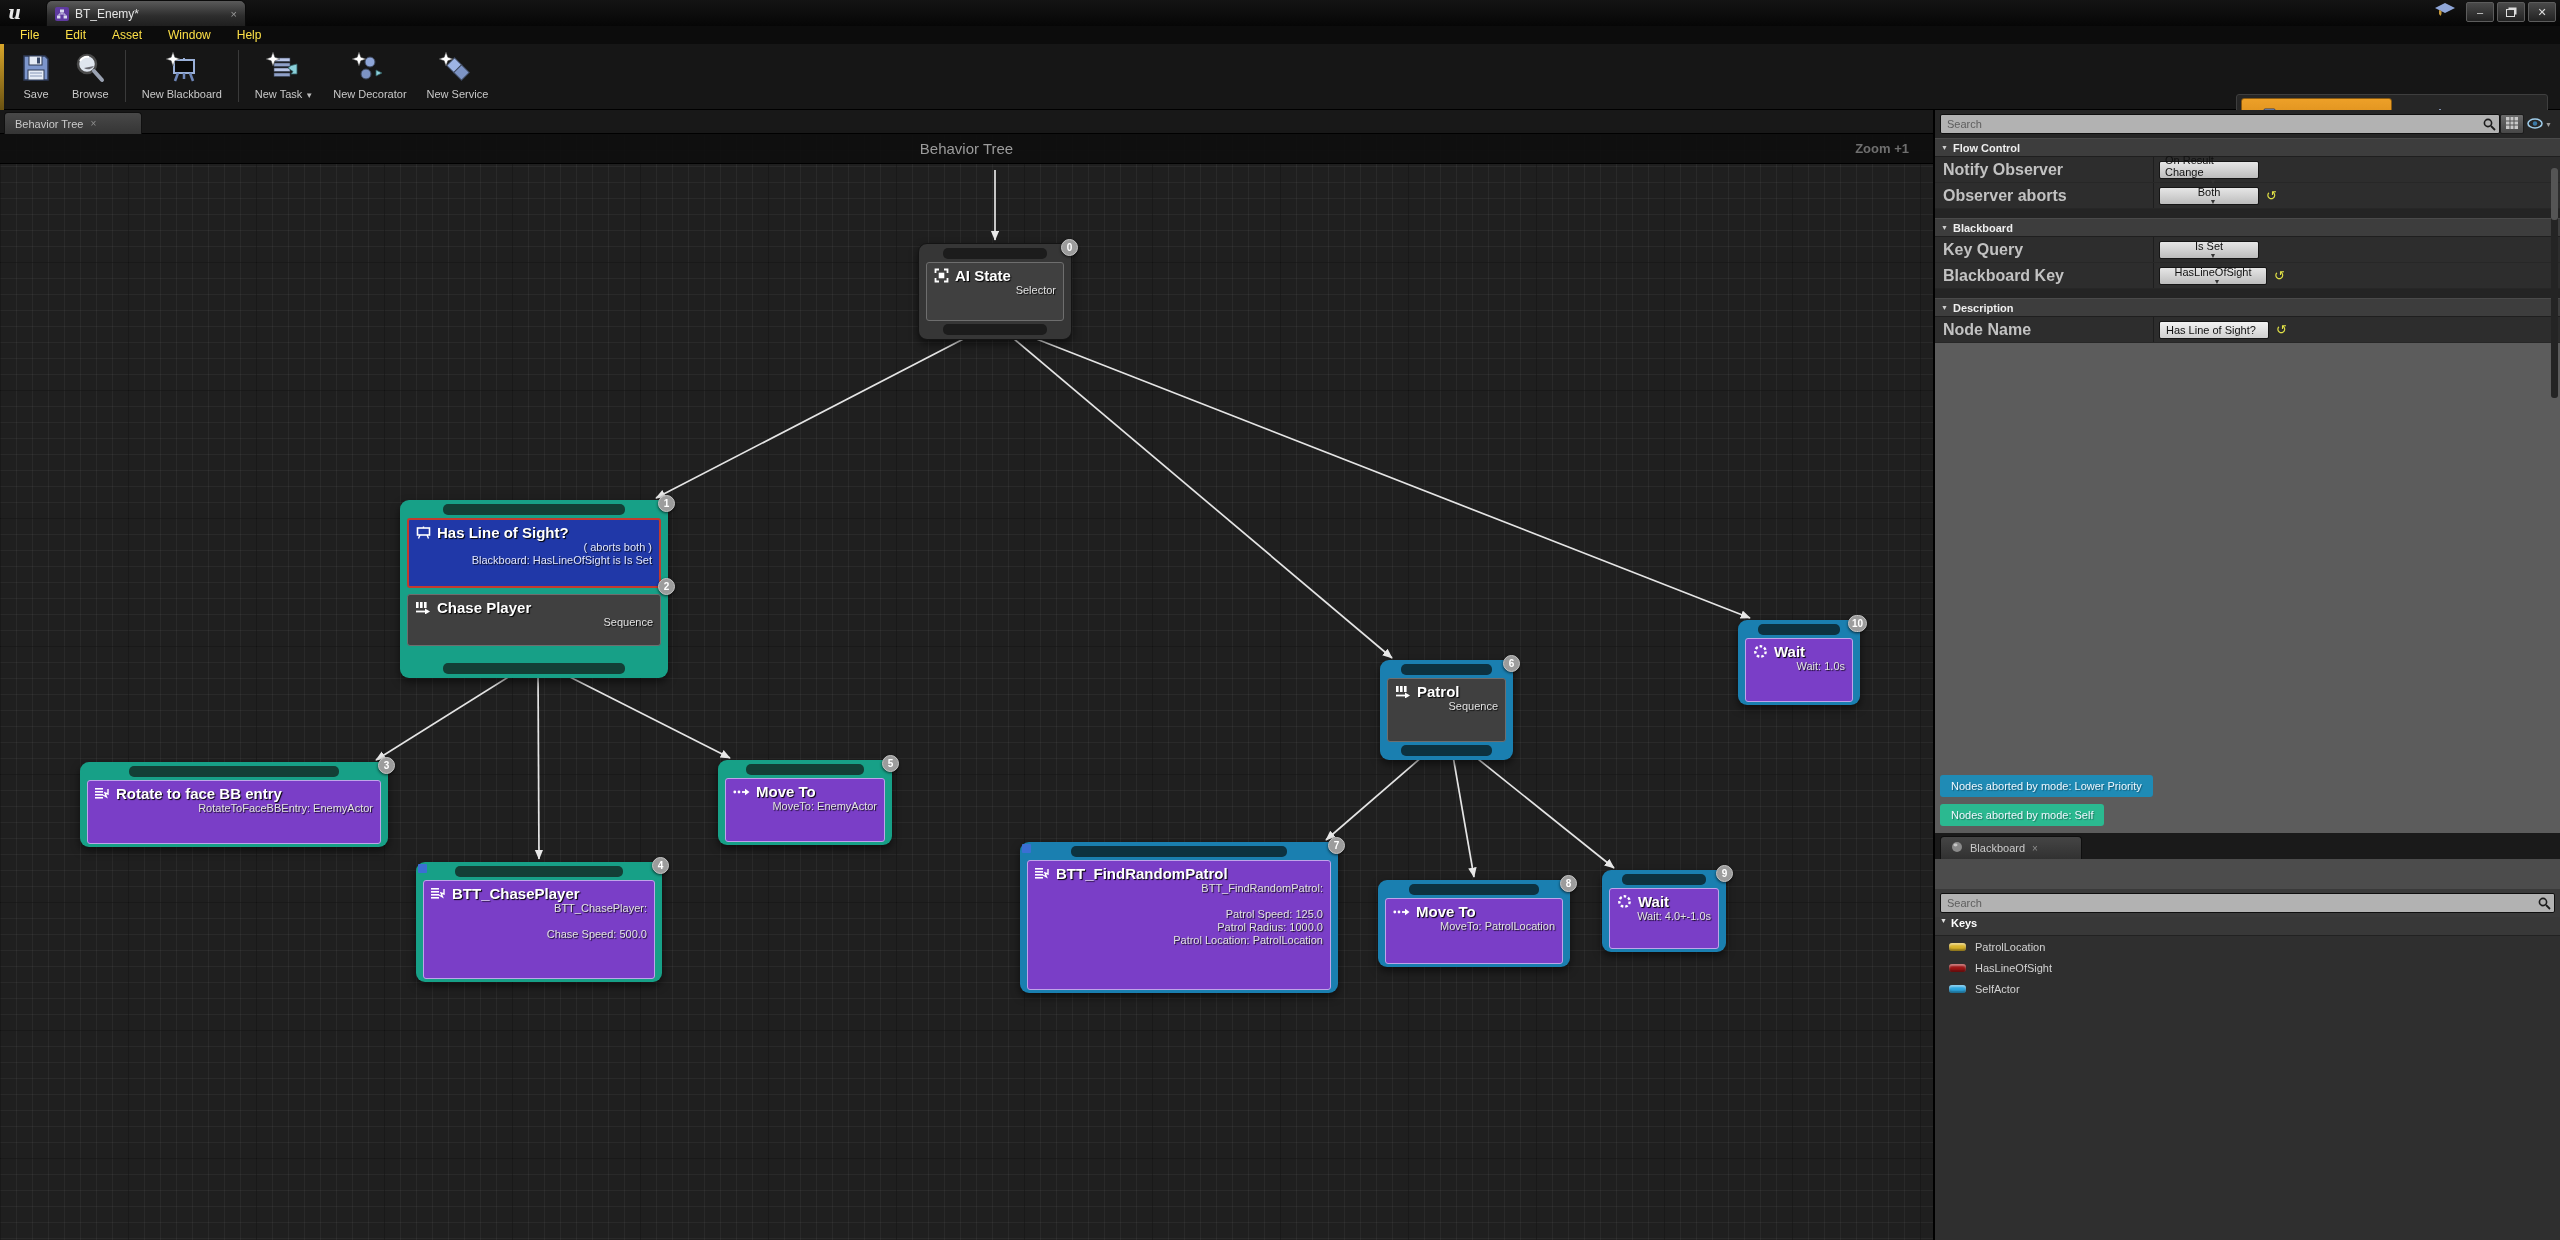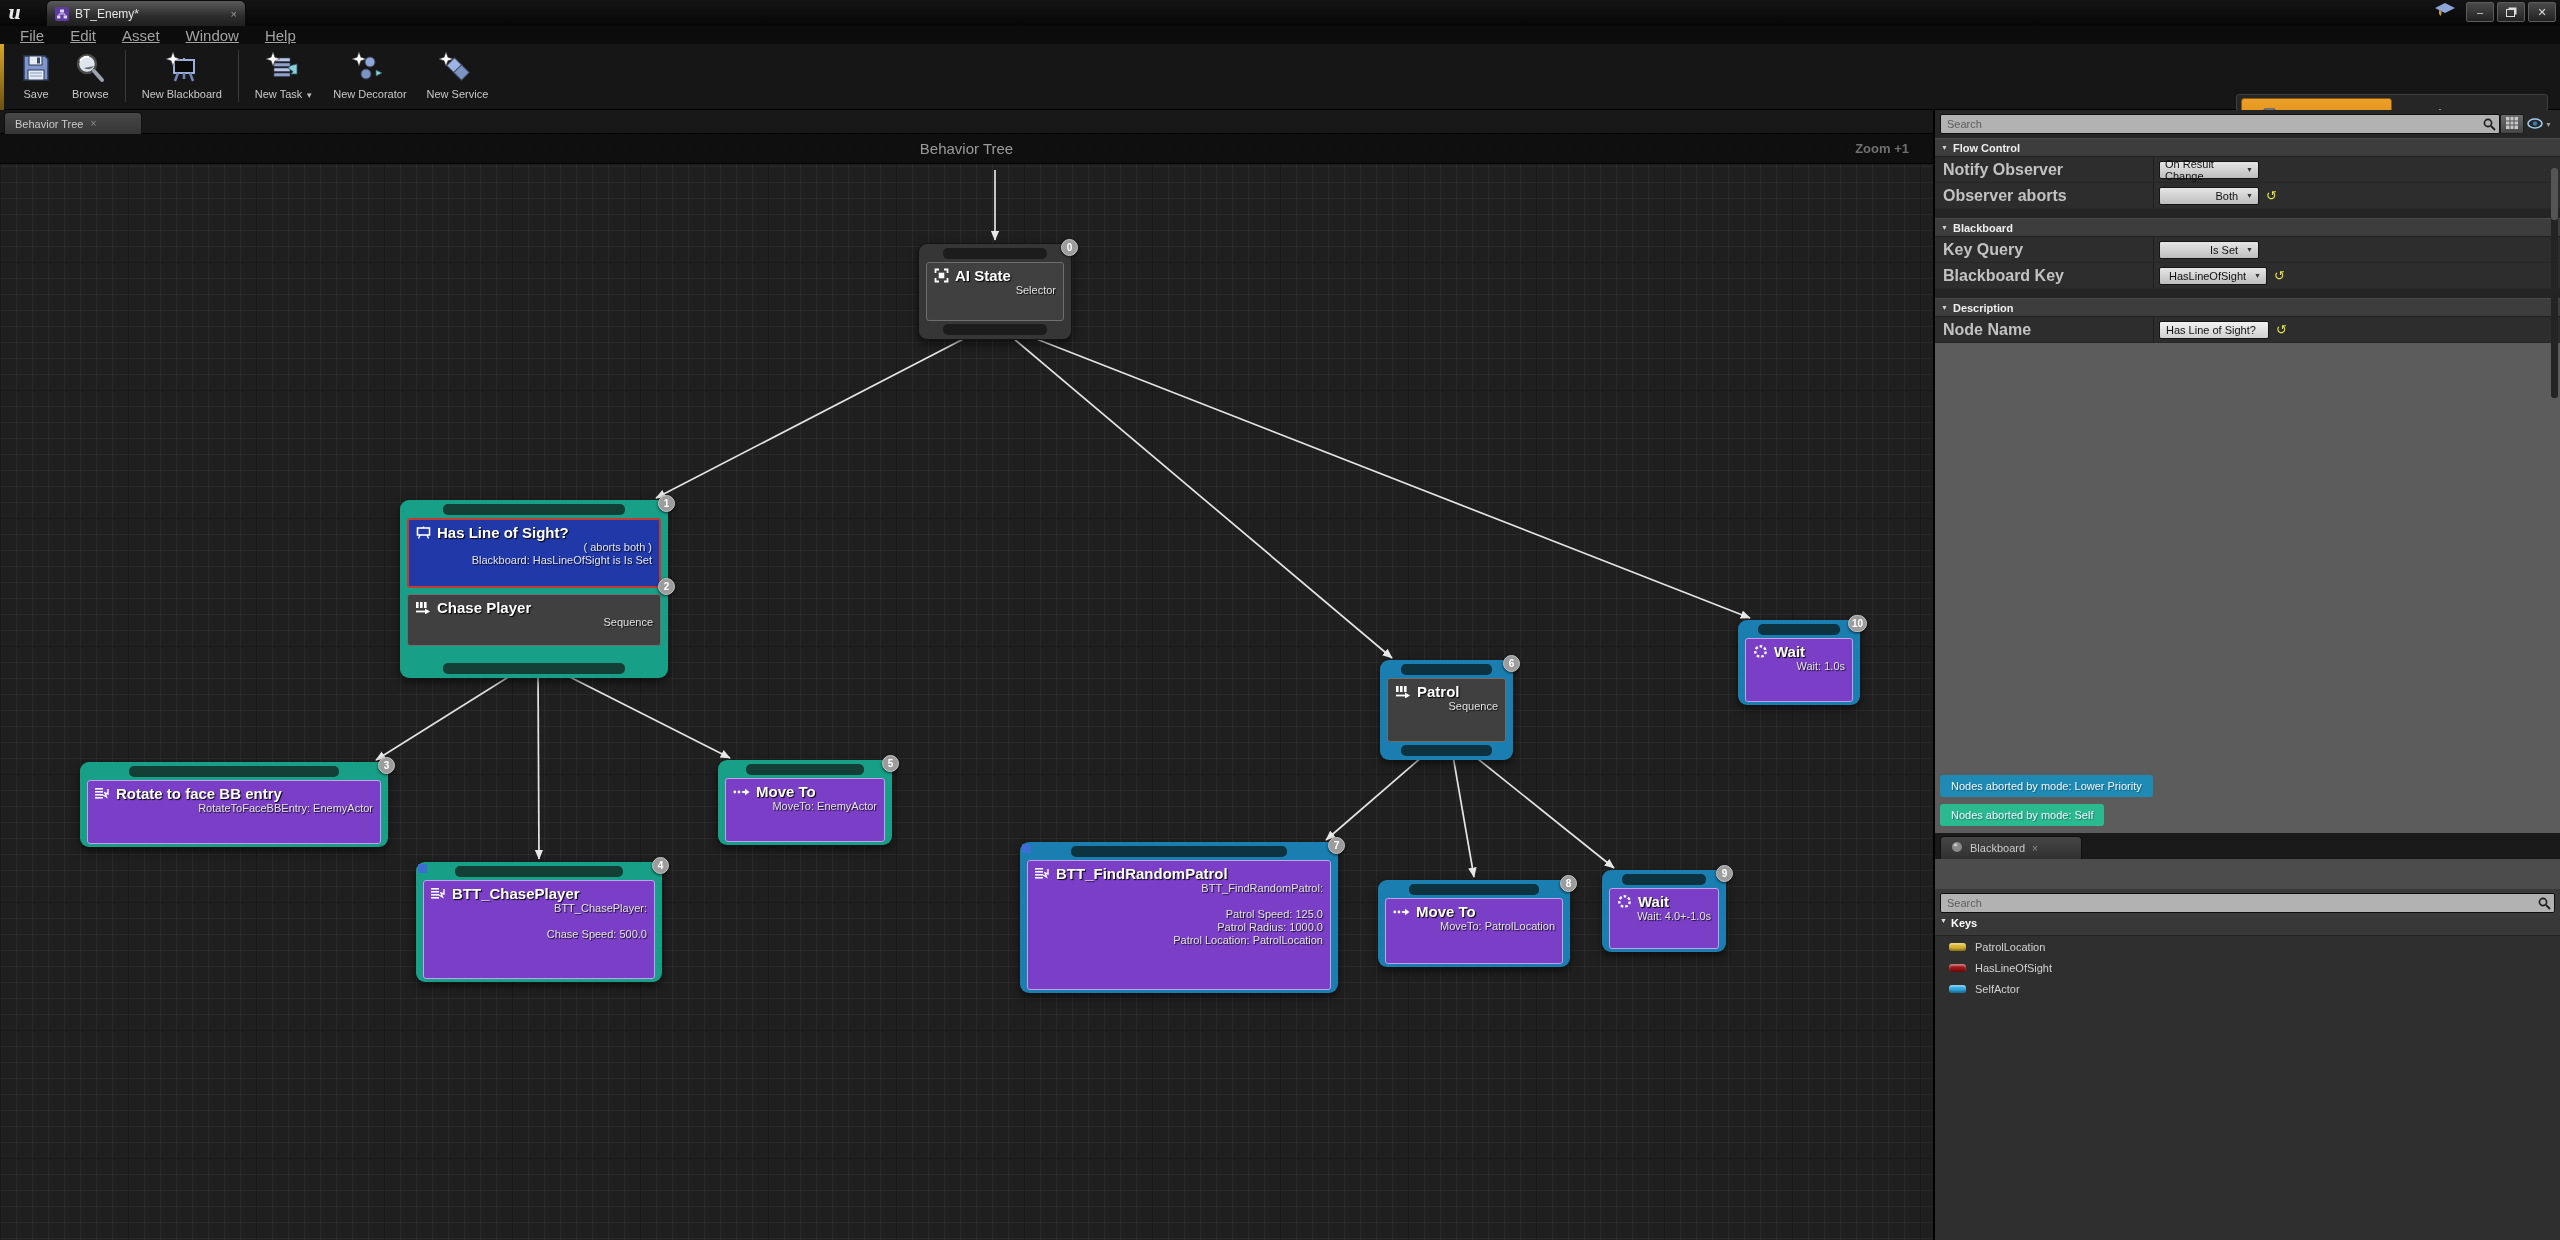--- a/index.html
+++ b/index.html
@@ -12,21 +12,21 @@
   .doc-tab { position:absolute; left:46px; top:0; width:200px; height:26px; background:linear-gradient(#5a5a5a,#2d2d2d 60%,#1f1f1f); border-radius:6px 6px 0 0; display:flex; align-items:center; gap:6px; padding:0 8px; border:1px solid #0a0a0a; border-bottom:none; }
   .doc-tab .ticon { width:14px; height:14px; background:#5f3aa0; border-radius:2px; display:flex; align-items:center; justify-content:center; }
   .doc-tab .tlabel { font-size:12px; color:#e4e4e4; flex:1; }
   .doc-tab .tclose { color:#9a9a9a; font-size:11px; }
   .win-controls { position:absolute; right:4px; top:2px; display:flex; gap:3px; align-items:center; }
   .win-btn { width:28px; height:20px; background:linear-gradient(#4a4a4a,#222); border:1px solid #5c5c5c; border-radius:2px; color:#ddd; font-size:11px; display:flex; align-items:center; justify-content:center; }
   .restore-glyph { width:9px; height:8px; border:1.5px solid #ddd; box-shadow:2px -2px 0 -0.5px #ddd; margin-top:2px; margin-right:2px;}
   .cap-icon { margin-right:8px; }
 
   .menubar { position:absolute; left:0; top:26px; width:2560px; height:18px; background:#0c0c0c; display:flex; align-items:center; gap:2px; padding-left:8px; }
-  .menu-item { color:#a3a3a3; font-size:15px; padding:1px 12px;text-decoration:underline; }
+  .menu-item { color:#fde047; font-size:12px; padding:1px 12px; }
 
   .toolbar { position:absolute; left:0; top:44px; width:2560px; height:66px; background:#161616; border-bottom:1px solid #000; display:flex; align-items:flex-start; padding:4px 0 0 10px; }
   .tb-accent { position:absolute; left:0; top:0; width:4px; height:66px; background:linear-gradient(#d8a62a,#6a5212); }
   .tb-btn { display:flex; flex-direction:column; align-items:center; justify-content:flex-start; padding:2px 10px; gap:2px; }
   .tb-btn .tb-ico { height:36px; display:flex; align-items:center; }
   .tb-btn .tb-label { font-size:11px; color:#c9c9c9; white-space:nowrap; }
   .tb-sep { width:1px; height:52px; background:#3a3a3a; margin:2px 6px; }
   .tb-caret { color:#bbb; font-size:8px; margin-left:3px; }
 
   .crumb-wrap { position:absolute; right:12px; top:50px; height:54px; background:#262626; border:1px solid #3e3e3e; border-radius:3px; display:flex; align-items:center; padding:4px 10px 4px 4px; gap:8px; }
@@ -85,21 +85,21 @@
   .search-input::placeholder { color:#5e5e5e; }
   .search-mag { position:absolute; right:4px; top:3px; }
   .sq-btn { width:24px; height:20px; background:linear-gradient(#6a6a6a,#474747); border:1px solid #1c1c1c; border-radius:2px; display:flex; align-items:center; justify-content:center; }
   .eye-btn { display:flex; align-items:center; gap:2px; padding:0 3px; }
   .dsec { height:19px; background:#3d3d3d; border-top:1px solid #4a4a4a; border-bottom:1px solid #1f1f1f; display:flex; align-items:center; gap:5px; padding-left:6px; }
   .dsec .tri { color:#cfcfcf; font-size:7px; }
   .dsec .sectitle { color:#efefef; font-size:11px; font-weight:bold; }
   .drow { display:flex; align-items:center; height:26px; background:#2d2d2d; border-bottom:1px solid #272727; }
   .dlabel { width:218px; padding-left:8px; font-size:16px; color:#c2c2c2;font-weight:bold; }
   .dval { flex:1; display:flex; align-items:center; border-left:1px solid #1e1e1e; padding-left:5px; height:100%; }
-  .dd { background:linear-gradient(#e6e6e6,#bdbdbd); border:1px solid #161616; border-radius:2px; height:18px; display:flex; align-items:center; justify-content:flex-end; padding:0 5px; font-size:11px; color:#111; }
+  .dd { background:linear-gradient(#e6e6e6,#bdbdbd); border:1px solid #161616; border-radius:2px; height:18px; display:flex; align-items:center; justify-content:center; padding:0 5px; font-size:11px; color:#111;flex-direction:column; }
   .dd .caret { font-size:7px; color:#333; margin-left:8px; }
   .tfield { background:linear-gradient(#f2f2f2,#cfcfcf); border:1px solid #161616; border-radius:2px; height:18px; display:flex; align-items:center; padding:0 6px; font-size:11px; color:#111; }
   .reset { color:#e0e046; font-size:13px; margin-left:7px; line-height:1; }
   .dsec-gap { height:9px; background:#242424; }
   .dfiller { background:#5c5c5c; height:490px; display:flex; flex-direction:column; justify-content:flex-end; gap:7px; padding:0 12px 7px 5px; }
   .abadge { align-self:flex-start; border-radius:3px; color:#eef8ff; font-size:11px; padding:5px 11px; text-shadow:1px 1px 1px rgba(0,0,0,.35); }
   .ptab-row { height:26px; background:#1a1a1a; position:relative; }
   .ptab { position:absolute; left:5px; top:3px; height:23px; background:linear-gradient(#454545,#313131); border:1px solid #0f0f0f; border-bottom:none; border-radius:4px 4px 0 0; display:flex; align-items:center; gap:7px; padding:0 10px; width:142px; }
   .ptab .stlabel { font-size:11px; color:#cbcbcb; }
   .ptab .stclose { font-size:10px; color:#8f8f8f; }

